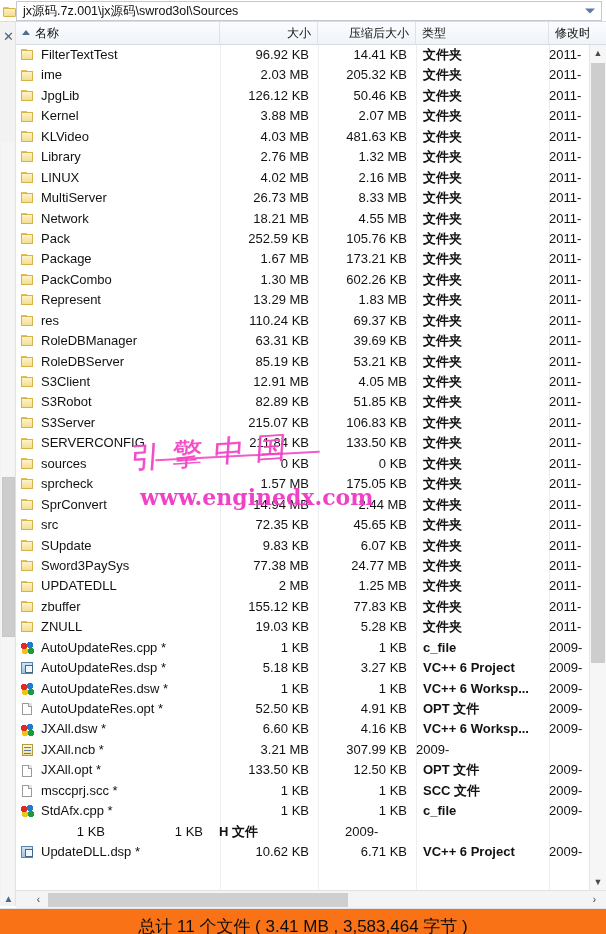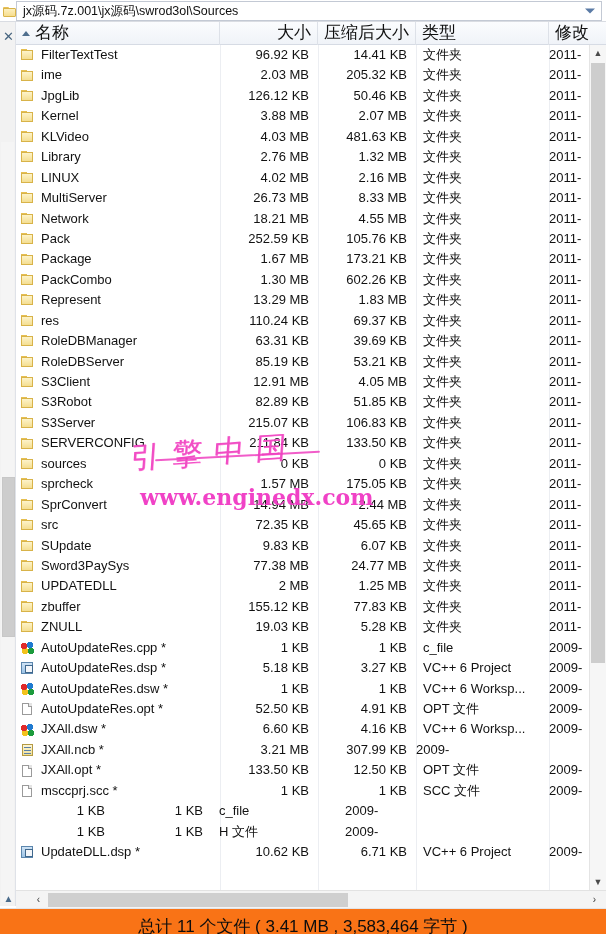--- a/index.html
+++ b/index.html
@@ -134,21 +134,21 @@
     background: linear-gradient(#fbfcfe, #f0f3f8);
     border-bottom: 1px solid #d6dbe4;
     box-sizing: border-box;
     display: flex;
   }
   .hdr-cell {
     height: 23px;
     line-height: 22px;
     box-sizing: border-box;
     border-right: 1px solid #dde1e8;
-    font-size: 17px;
+    font-size: 12px;
     color: #101010;
     padding: 0 6px;
     position: relative;
     overflow: hidden;
     white-space: nowrap;
     cursor: pointer;
   }
   .hdr-cell.num { text-align: right; }
   .sort-arrow {
     display: inline-block;
@@ -184,21 +184,21 @@
   .c {
     box-sizing: border-box;
     overflow: hidden;
     white-space: nowrap;
     height: 20.45px;
     line-height: 20.45px;
   }
   .c-name  { width: 204px; padding-left: 4px; display: flex; align-items: center; }
   .c-size  { width: 98px; text-align: right; padding-right: 9px; }
   .c-psize { width: 98px; text-align: right; padding-right: 9px; }
-  .c-type  { width: 133px; padding-left: 7px; }
+  .c-type  { width: 133px; padding-left: 7px; font-weight: bold; }
   .c-mod   { width: 40px; }
 
   .name-label { padding-left: 6px; }
 
   
   .vsep {
     position: absolute;
     top: 23px;
     width: 1px;
     height: 845px;
@@ -845,20 +845,24 @@
         <div class="c c-name">
           <span class="ico doc"></span>
           <span class="name-label">msccprj.scc *</span>
         </div>
         <div class="c c-size">1 KB</div>
         <div class="c c-psize">1 KB</div>
         <div class="c c-type">SCC 文件</div>
         <div class="c c-mod">2009-</div>
       </div>
       <div class="row">
+        <div class="c c-name">
+          <span class="ico vcblob"></span>
+          <span class="name-label">StdAfx.cpp *</span>
+        </div>
         <div class="c c-size">1 KB</div>
         <div class="c c-psize">1 KB</div>
         <div class="c c-type">c_file</div>
         <div class="c c-mod">2009-</div>
       </div>
       <div class="row">
         <div class="c c-size">1 KB</div>
         <div class="c c-psize">1 KB</div>
         <div class="c c-type">H 文件</div>
         <div class="c c-mod">2009-</div>

